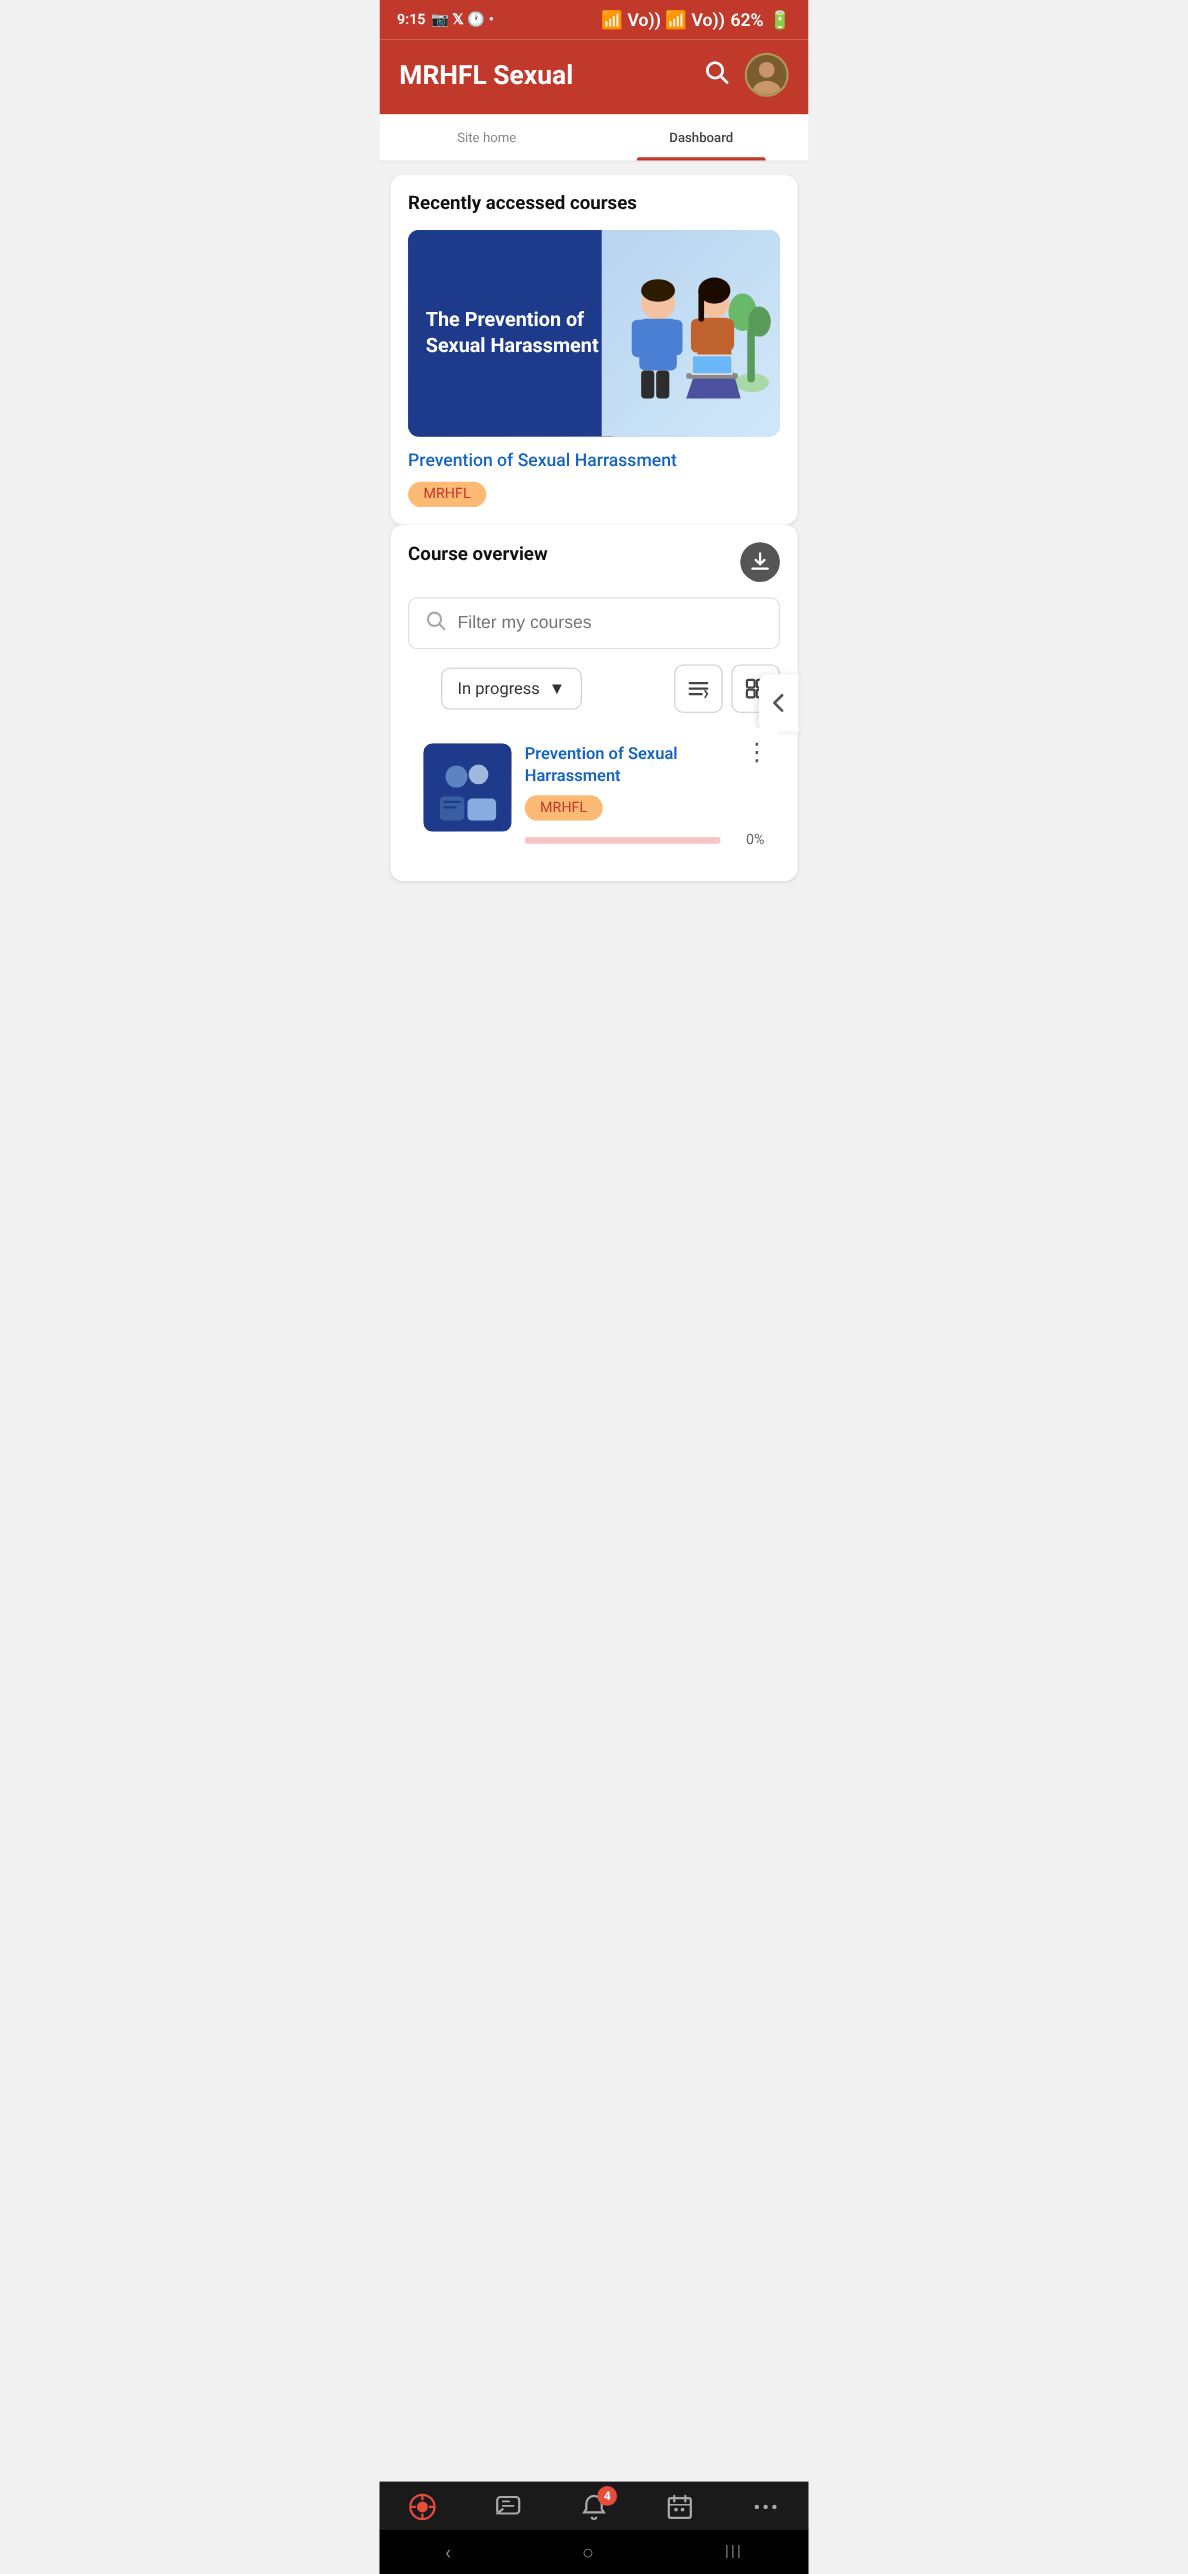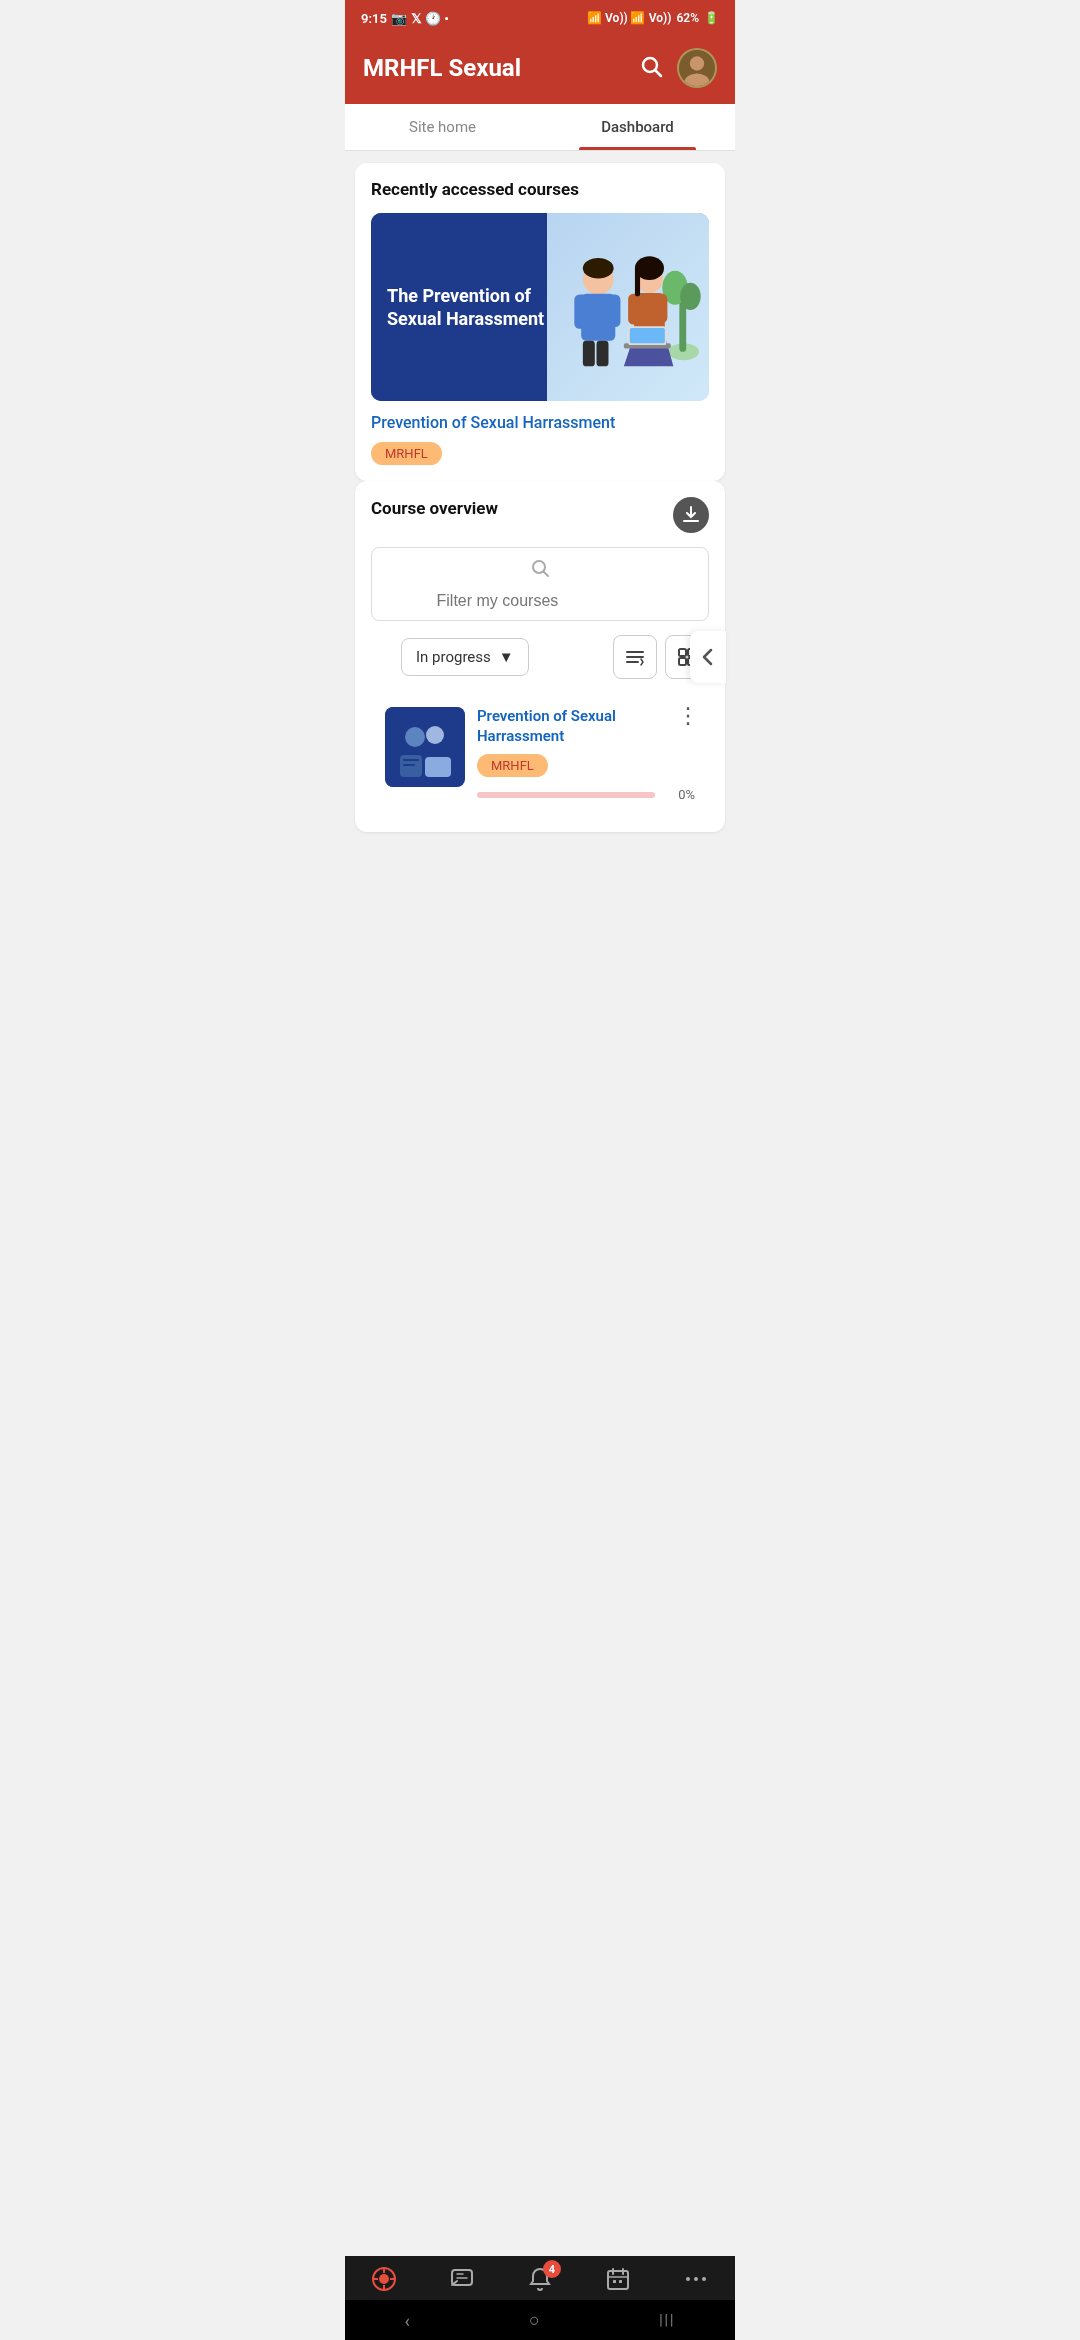--- a/index.html
+++ b/index.html
@@ -19,21 +19,21 @@
       color: white;
       display: flex;
       justify-content: space-between;
       align-items: center;
       padding: 8px 16px;
       font-size: 13px;
       font-weight: 600;
       height: 36px;
     }
     .status-left { display: flex; align-items: center; gap: 5px; text-align: right; }
-    .status-right { display: flex; align-items: flex-end; gap: 5px; font-size: 12px; }
+    .status-right { display: flex; align-items: flex-end; gap: 5px; font-size: 16px; }
 
     
     .app-header {
       background: #c0392b;
       color: white;
       display: flex;
       justify-content: space-between;
       align-items: center;
       padding: 12px 18px 16px 18px;
     }
@@ -59,21 +59,21 @@
     
     .tab-nav {
       background: white;
       display: flex;
       border-bottom: 1px solid #e0e0e0;
     }
     .tab-item {
       flex: 1;
       text-align: center;
       padding: 14px 4px;
-      font-size: 15px;
+      font-size: 12px;
       color: #888;
       cursor: pointer;
       position: relative;
     }
     .tab-item.active {
       color: #404040;
       font-weight: 500;
     }
     .tab-item.active::after {
       content: '';
@@ -187,21 +187,20 @@
     
     .search-bar {
       display: flex;
       align-items: center;
       border: 1.5px solid #ddd;
       border-radius: 8px;
       padding: 10px 14px;
       background: white;
       margin-bottom: 14px;
       gap: 10px;
-      flex-direction: column;
     }
     .search-icon-el { color: #aaa; font-size: 18px; }
     .search-input {
       border: none;
       outline: none;
       font-size: 16px;
       color: #aaa;
       flex: 1;
       background: transparent;
     }

